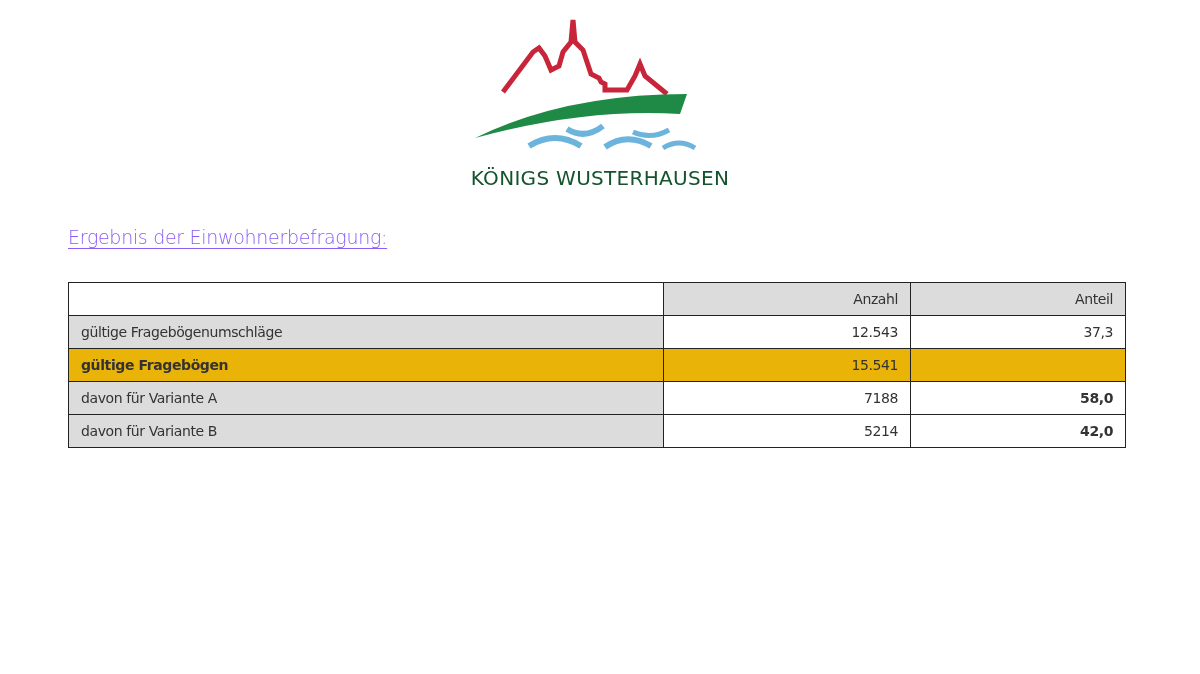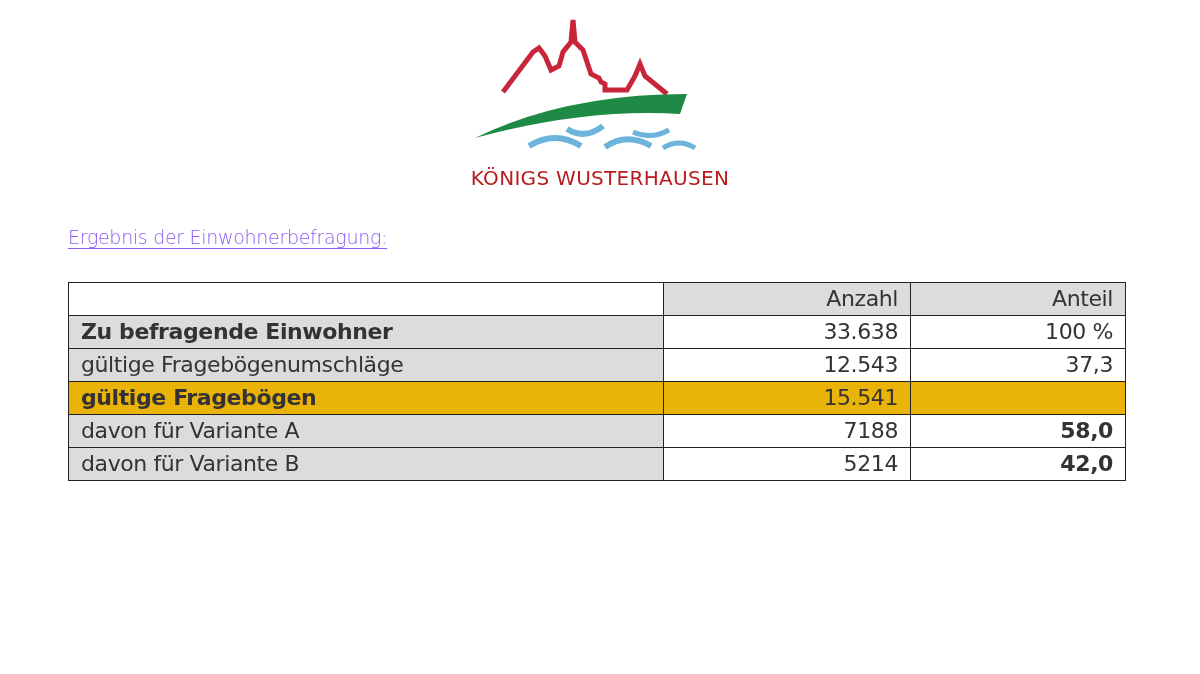--- a/index.html
+++ b/index.html
@@ -2,26 +2,26 @@
 <html><head>
 <meta charset="utf-8">
 <style>
   html, body { margin: 0; padding: 0; background: #ffffff; }
   body { width: 1200px; height: 674px; position: relative; overflow: hidden;
          font-family: "DejaVu Sans", "Liberation Sans", sans-serif; color: #2b2b2b; }
   .logo { position: absolute; left: 455px; top: 14px; width: 290px; height: 180px; }
   .logo svg { position: absolute; left: 0; top: 0; }
   .logo-text { position: absolute; left: 0; top: 152px; width: 290px; text-align: center;
                font-family: "DejaVu Sans", sans-serif; font-size: 20px; letter-spacing: 0.3px;
-               color: #b91c1c; }
+               color: #14532d; }
   .heading { position: absolute; left: 68px; top: 226px; font-size: 19px; color: #8b5cf6;
              text-decoration: underline; text-underline-offset: 4px; text-decoration-thickness: 1px;
              font-family: "DejaVu Sans", sans-serif; font-weight: 300; letter-spacing: -0.3px; }
   table.results { position: absolute; left: 68px; top: 282px; border-collapse: collapse;
-                  font-family: "DejaVu Sans", sans-serif; font-size: 22px; color: #333; }
+                  font-family: "DejaVu Sans", sans-serif; font-size: 14px; color: #333; }
   table.results td { border: 1.5px solid #222; padding: 0 12px; vertical-align: top;
                      line-height: 32px; letter-spacing: -0.4px; }
   td.label { width: 570px; background: #dcdcdc; text-align: left; }
   td.num { width: 222px; background: #ffffff; text-align: right; }
   td.pct { width: 190px; background: #ffffff; text-align: right; }
   tr.header td.label { background: #ffffff; }
   tr.header td.num, tr.header td.pct { background: #dcdcdc; }
   tr.highlight td { background: #eab308; }
   tr.bold td.label { font-weight: 600; }
   tr.tall td { line-height: 32px; height: 64px; }
@@ -49,25 +49,20 @@
 
 <div class="heading">Ergebnis der Einwohnerbefragung:</div>
 
 <table class="results">
   <tbody>
       <tr class="header">
     <td class="label"></td>
     <td class="num">Anzahl</td>
     <td class="pct">Anteil</td>
   </tr>
-  <tr class="bold">
-    <td class="label">Zu befragende Einwohner</td>
-    <td class="num">33.638</td>
-    <td class="pct">100 %</td>
-  </tr>
   <tr>
     <td class="label">gültige Fragebögenumschläge</td>
     <td class="num">12.543</td>
     <td class="pct">37,3</td>
   </tr>
   <tr class="highlight bold">
     <td class="label">gültige Fragebögen</td>
     <td class="num">15.541</td>
     <td class="pct"></td>
   </tr>

